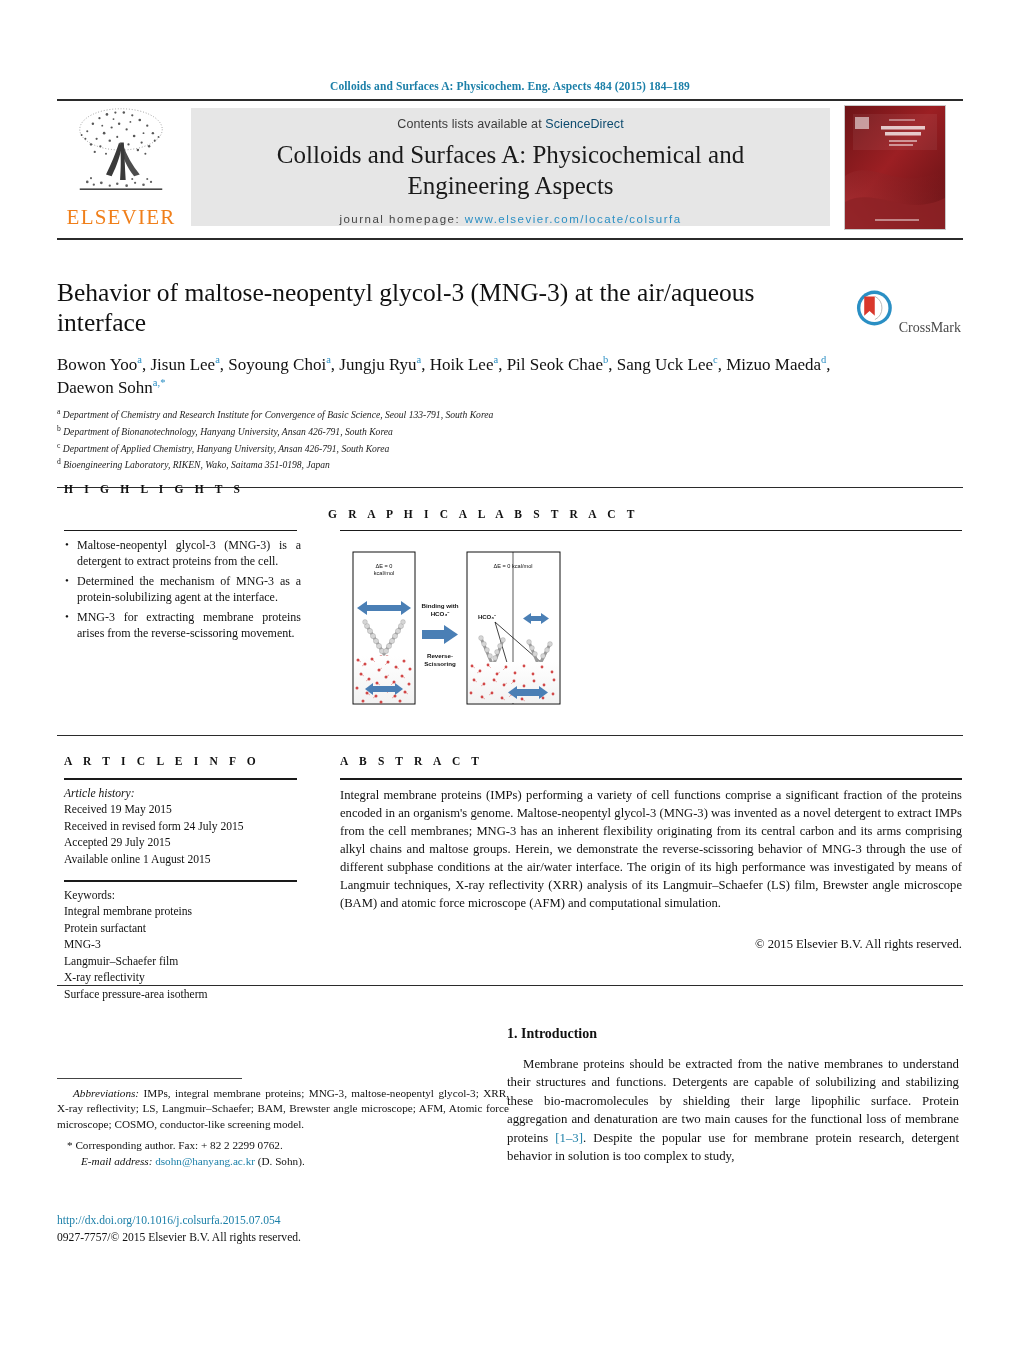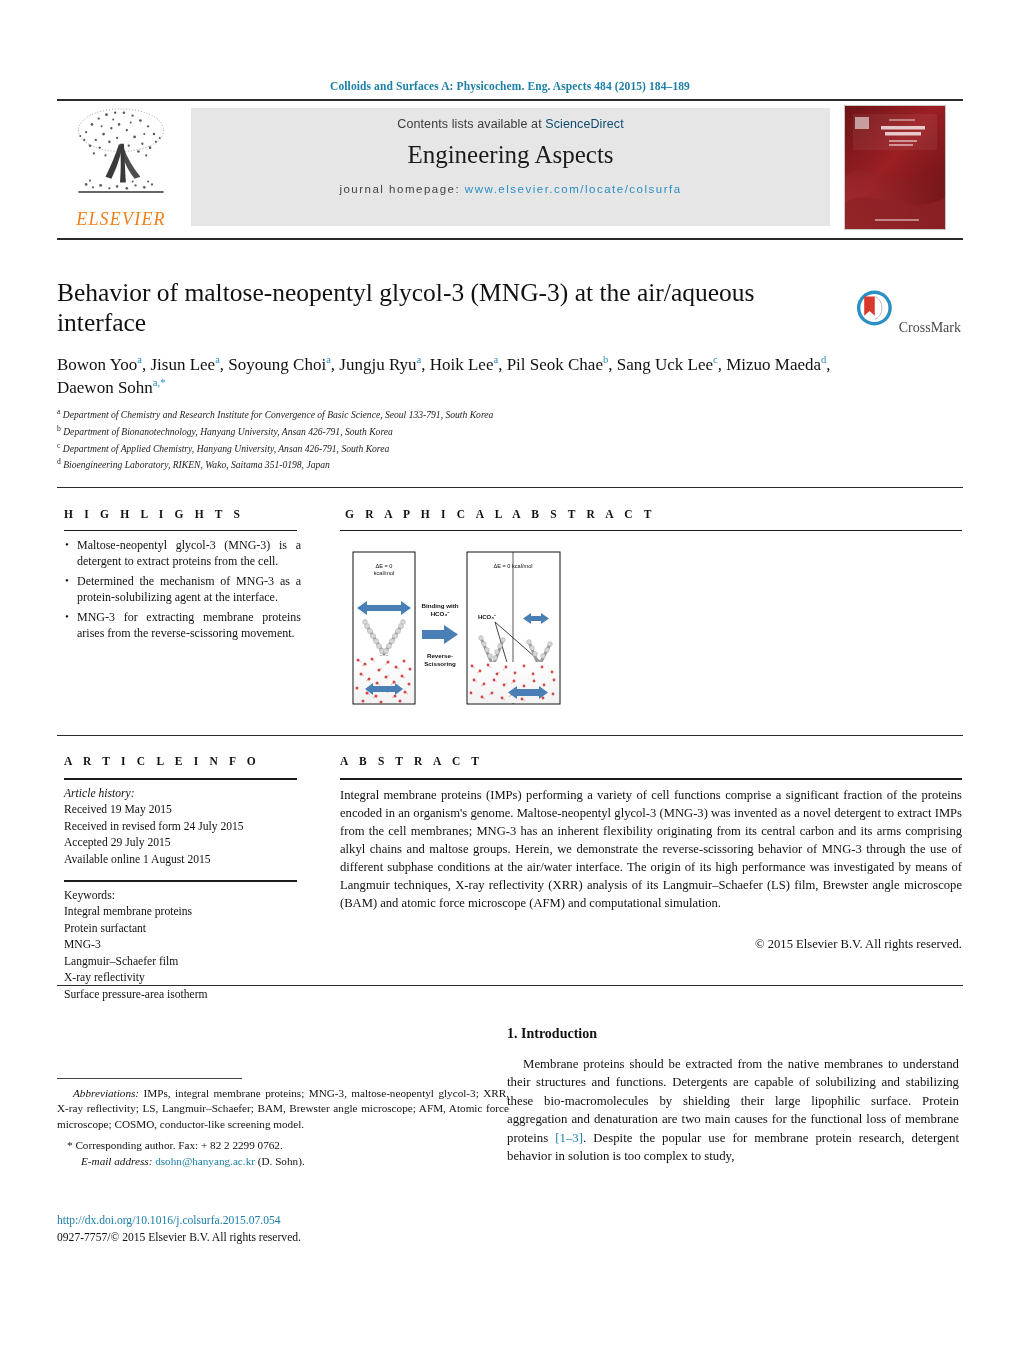--- a/index.html
+++ b/index.html
@@ -55,26 +55,25 @@
     width: 128px;
     height: 123px;
     display: flex;
     flex-direction: column;
     align-items: center;
     justify-content: flex-end;
   }
   .tree-svg { display:block; }
   .elsevier-word {
     font-family: "Liberation Serif", serif;
-    font-size: 18px;
+    font-size: 21px;
     letter-spacing: 1.2px;
     color: #F07F1A;
     line-height: 1;
     margin-top: 12px;
-    font-style: italic;
   }
   .journal-banner {
     position: absolute;
     left: 134px; top: 3px;
     width: 639px;
     height: 118px;
     background: #e6e6e6;
     text-align: center;
   }
   .contents-line {
@@ -169,39 +168,39 @@
     color: #111;
   }
   .hr-thin { height:1px; background:#1a1a1a; }
   .hr-thick { height:2px; background:#1a1a1a; }
 
   .rule-top-hl {
     position:absolute; left:57px; top:487px; width:906px; height:1px; background:#2b2b2b;
   }
 
   
-  .hl-head { position:absolute; left:64px; top:508px;text-align:right; }
+  .hl-head { position:absolute; left:64px; top:483px;text-align:right; }
   .hl-rule { position:absolute; left:64px; top:530px; width:233px; }
   .highlights {
     position:absolute; left:64px; top:538px; width:237px;
     font-family:"Liberation Serif", serif;
     font-size:12px;
     line-height:1.33;
     color:#111;
   }
   .highlights ul { margin:0; padding-left:13px; list-style:none; }
   .highlights li { margin-bottom:4px; text-align:justify; position:relative; }
   .highlights li::before {
     content:"\2022";
     position:absolute; left:-12px; top:-1px;
     font-size:11px;
   }
 
   
-  .ga-head { position:absolute; left:345px; top:508px; }
+  .ga-head { position:absolute; left:328px; top:508px; }
   .ga-rule { position:absolute; left:340px; top:530px; width:622px; }
   .ga-figure {
     position:absolute; left:343px; top:546px;
     width:222px; height:162px;
     background:#ffffff;
     overflow:hidden;
   }
 
   .rule-bottom-hl {
     position:absolute; left:57px; top:735px; width:906px; height:1px; background:#2b2b2b;
@@ -352,20 +351,21 @@
         </g>
       </svg>
       <div class="elsevier-word">ELSEVIER</div>
     </div>
 
     <div class="journal-banner">
       <div class="contents-line">
         <span>Contents lists available at </span><span class="sd">ScienceDirect</span>
       </div>
       <div class="journal-title">
+        <div>Colloids and Surfaces A: Physicochemical and</div>
         <div>Engineering Aspects</div>
       </div>
       <div class="journal-home">
         <span>journal homepage: </span><span class="url">www.elsevier.com/locate/colsurfa</span>
       </div>
     </div>
 
     <div class="cover-thumb">
       <svg width="100" height="123" viewBox="0 0 100 123">
         <defs>

